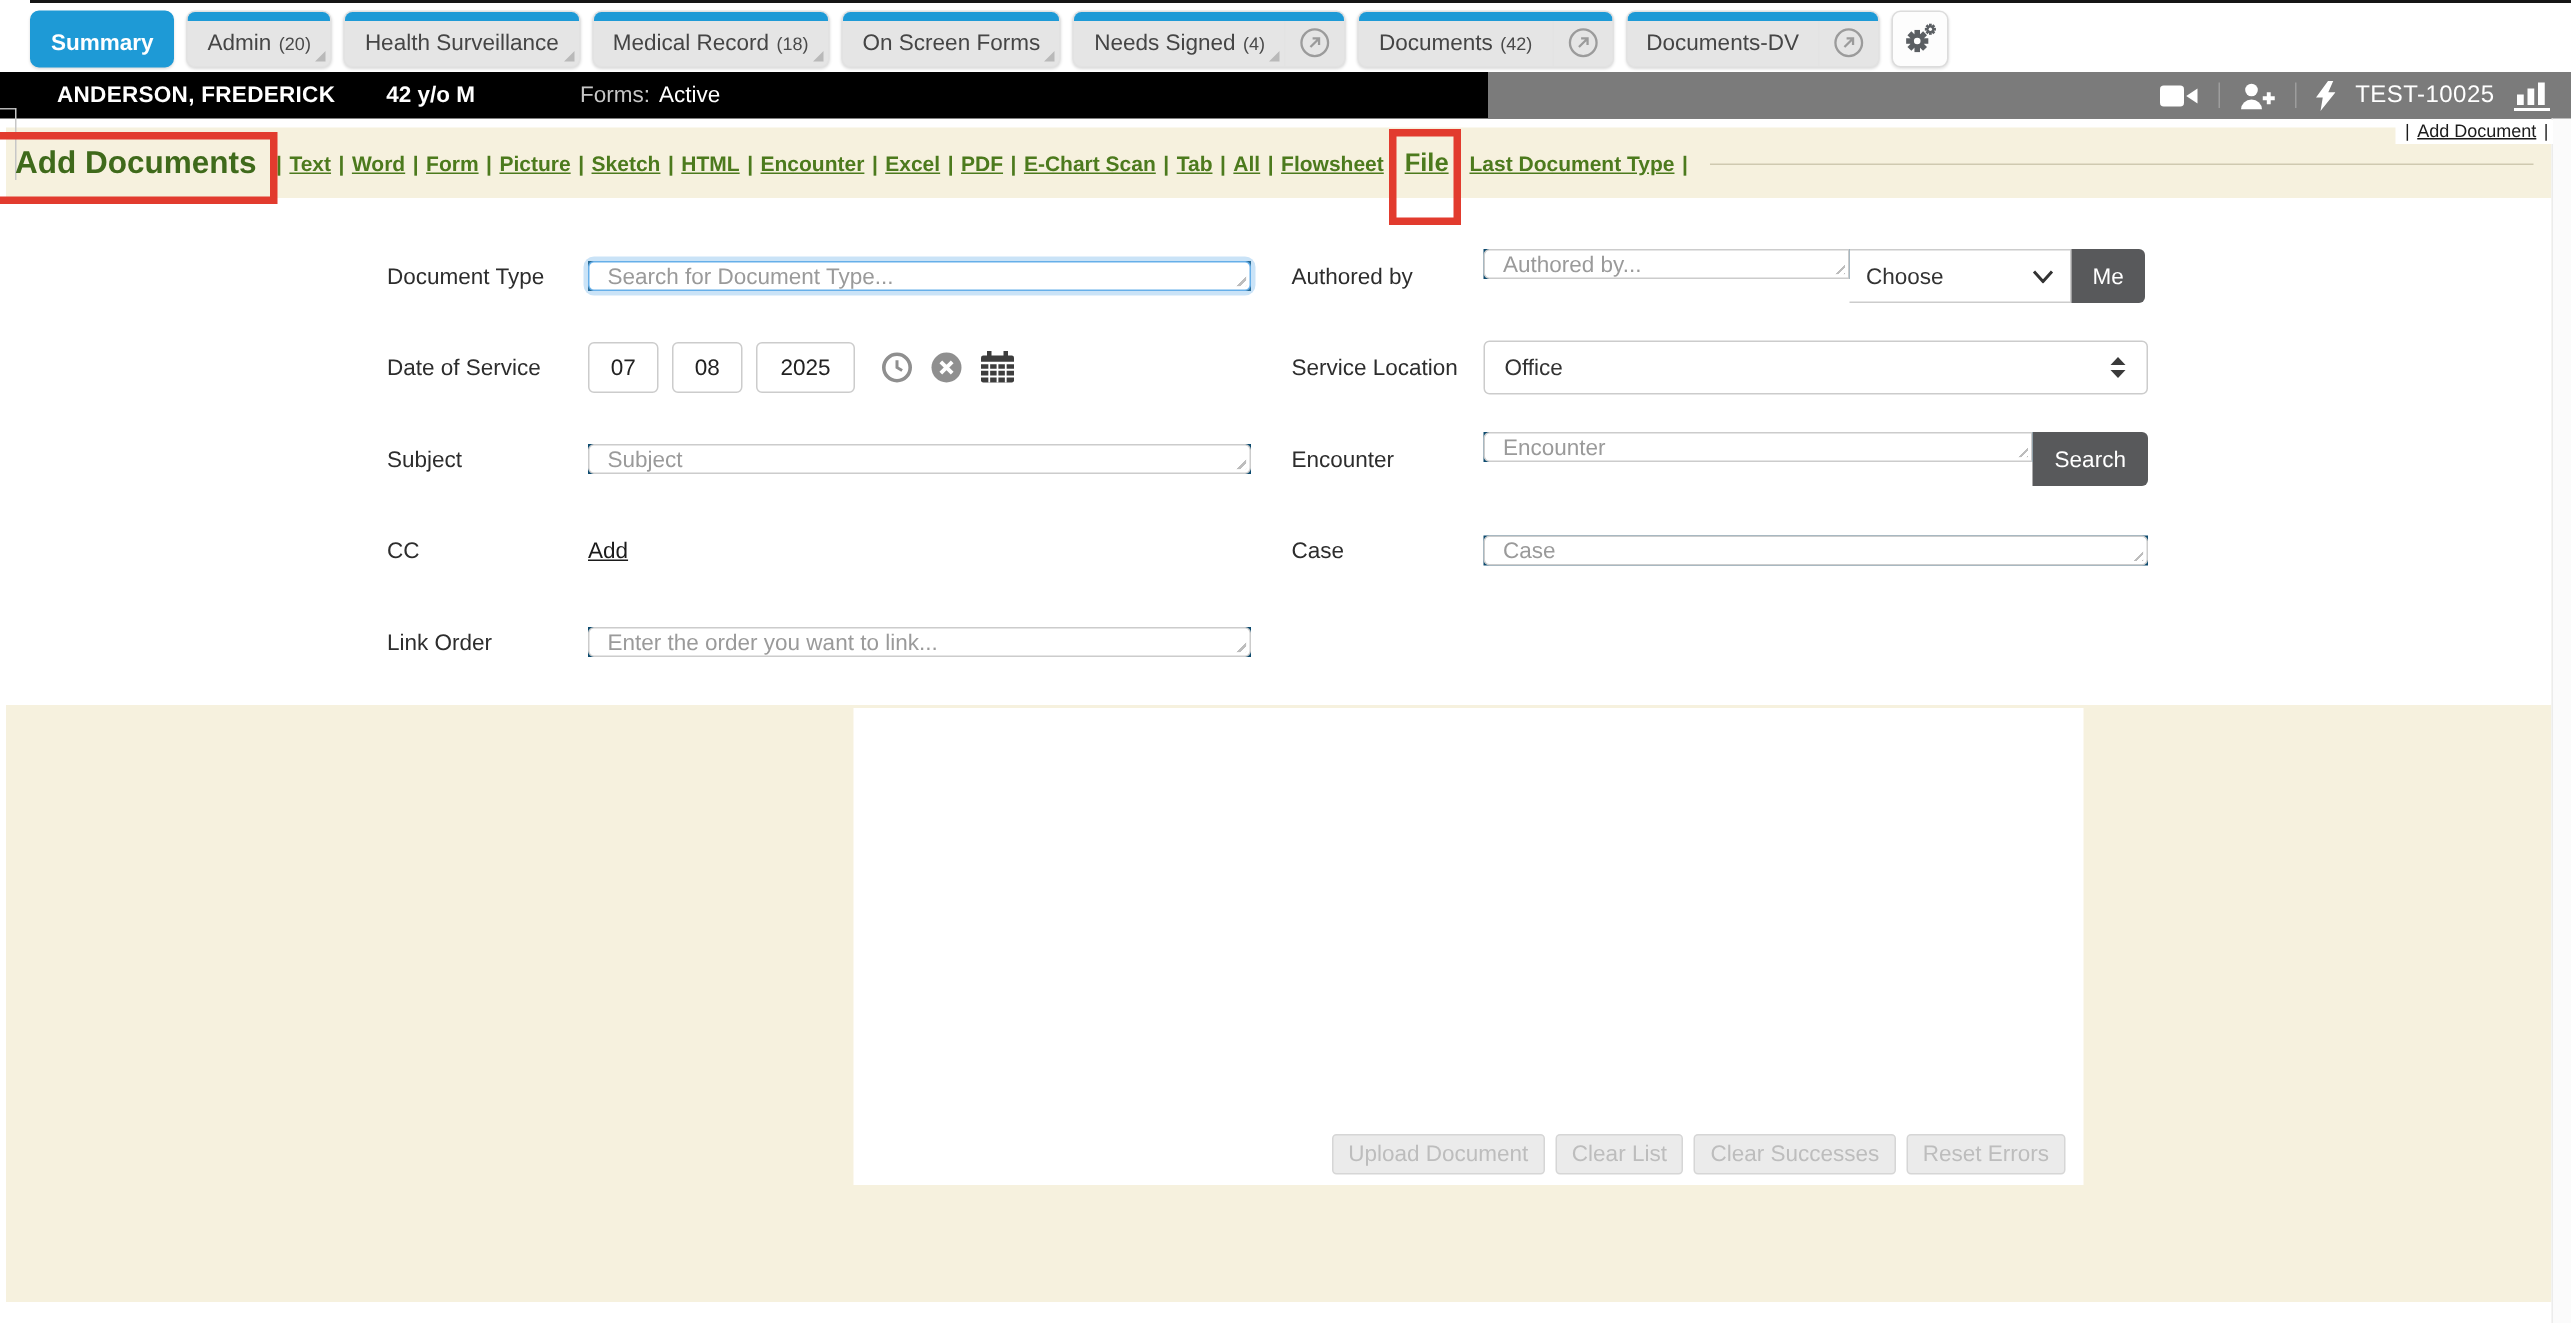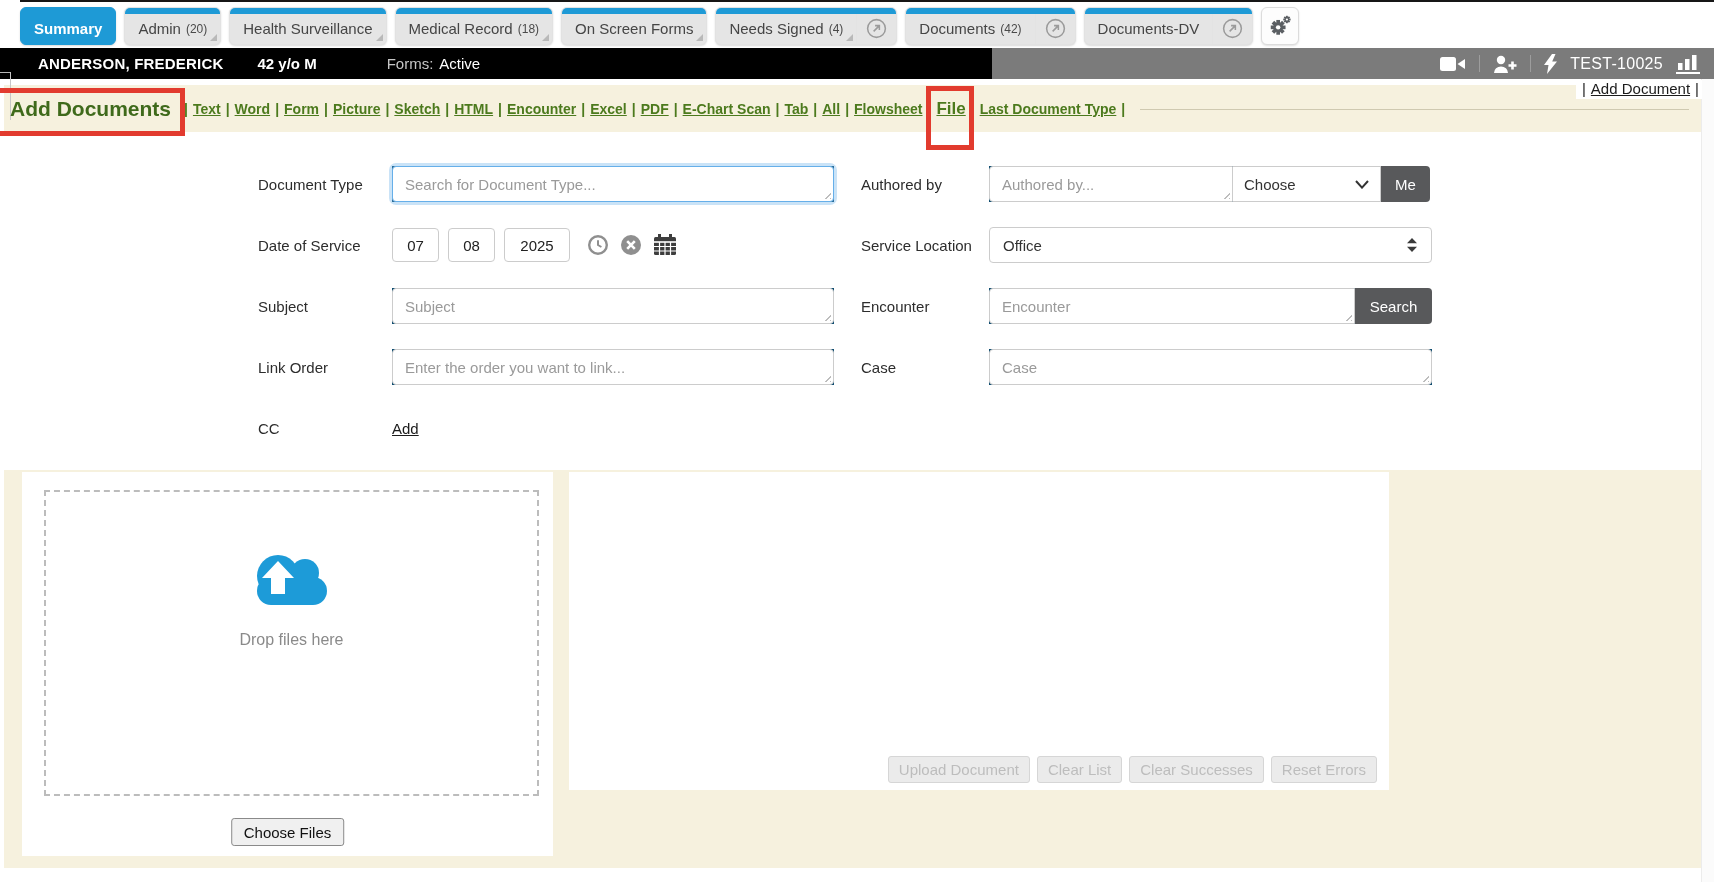--- a/index.html
+++ b/index.html
@@ -31,21 +31,21 @@
   .p-name { font-weight:bold; letter-spacing:.2px; }
   .p-age { font-weight:bold; margin-left:34px; }
   .p-status-label { color:#c6c6c6; margin-left:70px; }
   .p-status-value { color:#fff; margin-left:6px; }
   .banner-icons { position:absolute; right:14px; top:0; bottom:0; display:flex; align-items:center; gap:13px; }
   .vdiv { width:1px; height:17px; background:#9d9d9d; }
   .p-id { font-size:16px; letter-spacing:.3px; }
   .chart-underline { border-bottom:2px solid #fff; padding:0 1px 2px 1px; display:inline-flex; }
 
   
-  .adddoc-row { position:absolute; top:80px; right:12px; font-size:15px; color:#1c1c1c; background:#fff; padding:0 3px 2px 6px; z-index:6; }
+  .adddoc-row { position:absolute; top:80px; right:12px; font-size:12px; color:#1c1c1c; background:#fff; padding:0 3px 2px 6px; z-index:6; }
   .adddoc-row a { color:#1c1c1c; text-decoration:underline; margin:0 5px; cursor:pointer; }
 
   
   .main { position:absolute; left:4px; top:85px; right:13px; height:783px; background:#f6f1de; }
   .scroll-strip { position:absolute; right:0; top:79px; width:13px; bottom:0; background:#fbfbfb; border-left:1px solid #ececec; }
   .gutter-h { position:absolute; left:0; top:72px; width:10px; height:1px; background:#b5b5b5; }
   .gutter-v { position:absolute; left:10px; top:72px; width:1px; height:48px; background:#c7c7c7; }
 
   .header-row { position:relative; display:flex; align-items:center; height:48px; padding:0 12px 0 6px; z-index:5; }
   .page-title { position:relative; font-size:21px; font-weight:bold; color:#3f6a1b; white-space:nowrap; }
@@ -59,21 +59,21 @@
   .links-rule { flex:1; height:1px; background:#cfc9b0; margin-left:10px; }
 
   
   .form-card { position:absolute; left:0; top:47px; right:0; height:338px; background:#fff; }
   .col-left  { position:absolute; left:254px; top:34px; }
   .col-right { position:absolute; left:857px; top:34px; }
   .frow { display:flex; align-items:center; height:36px; margin-bottom:25px; }
   .frow label { font-size:15px; color:#2d2d2d; }
   .col-left  .frow label { width:134px; }
   .col-right .frow label { width:128px; }
-  .input-wrap { position:relative; height:36px; background:#0c4a6e; }
+  .input-wrap { position:relative; height:20px; background:#0c4a6e; }
   .input-wrap input { width:100%; height:100%; border:1px solid #ccc; border-radius:4px; padding:0 12px;
         font-size:15px; color:#333; font-family:"Liberation Sans", sans-serif; outline:none; }
   .input-wrap input::placeholder { color:#9a9a9a; }
   .grip::after { content:""; position:absolute; right:3px; bottom:3px; width:9px; height:9px;
         background:repeating-linear-gradient(135deg,#bdbdbd 0 1.5px, transparent 1.5px 4px);
         clip-path:polygon(100% 0, 100% 100%, 0 100%); pointer-events:none; }
   .focused input { border:1px solid #66afe9; box-shadow:0 0 0 3px rgba(102,175,233,.35); }
   .w-main { width:442px; }
   .date-box { width:47px; height:34px; border:1px solid #ccc; border-radius:4px; text-align:center;
         font-size:15px; color:#222; margin-right:9px; font-family:"Liberation Sans", sans-serif; outline:none; }
@@ -330,28 +330,28 @@
             </span>
           </span>
         </div>
         <div class="frow">
           <label>Subject</label>
           <span class="input-wrap grip w-main">
             <input type="text" placeholder="Subject" style="">
           </span>
         </div>
         <div class="frow">
+          <label>CC</label>
+          <a class="add-link">Add</a>
+        </div>
+        <div class="frow">
           <label>Link Order</label>
           <span class="input-wrap grip w-main">
             <input type="text" placeholder="Enter the order you want to link..." style="">
           </span>
-        </div>
-        <div class="frow">
-          <label>CC</label>
-          <a class="add-link">Add</a>
         </div>
       </div>
 
       <div class="col-right">
         <div class="frow">
           <label>Authored by</label>
           <span class="group">
             <span class="input-wrap grip w-auth">
               <input type="text" placeholder="Authored by..." style="">
             </span>
@@ -385,36 +385,20 @@
         </div>
         <div class="frow">
           <label>Case</label>
           <span class="input-wrap grip w-full">
             <input type="text" placeholder="Case" style="">
           </span>
         </div>
       </div>
     </div>
 
-    <div class="drop-card">
-      <div class="drop-zone">
-        <span style="display:inline-flex">
-          <svg width="96" height="64" viewBox="0 0 96 64">
-            <g fill="#1d9bd8">
-              <circle cx="34" cy="29" r="21"></circle>
-              <circle cx="61" cy="26" r="14"></circle>
-              <rect x="13" y="30" width="70" height="28" rx="14"></rect>
-            </g>
-            <path d="M34 14 L50 31 H41 V47 H27 V31 H18 Z" fill="#fff"></path>
-          </svg>
-        </span>
-        <span class="drop-text">Drop files here</span>
-      </div>
-      <button class="choose-files">Choose Files</button>
-    </div>
 
     <div class="right-panel">
       <div class="panel-buttons">
         <button class="ghost-btn">Upload Document</button>
         <button class="ghost-btn">Clear List</button>
         <button class="ghost-btn">Clear Successes</button>
         <button class="ghost-btn">Reset Errors</button>
       </div>
     </div>
 

